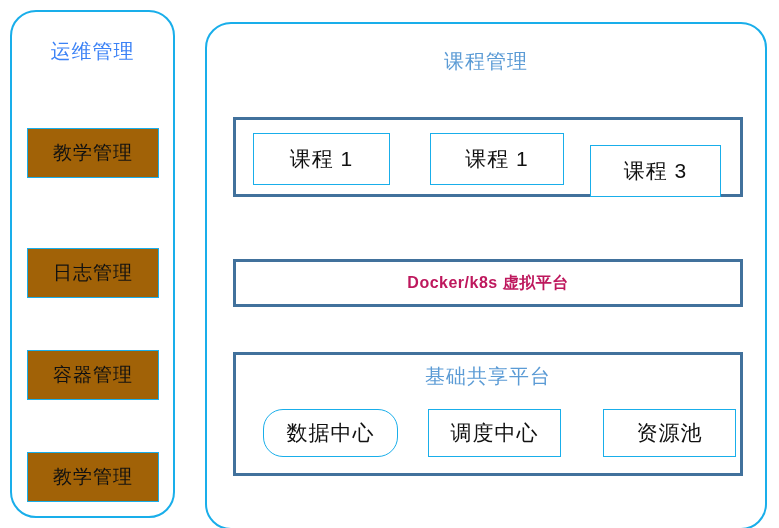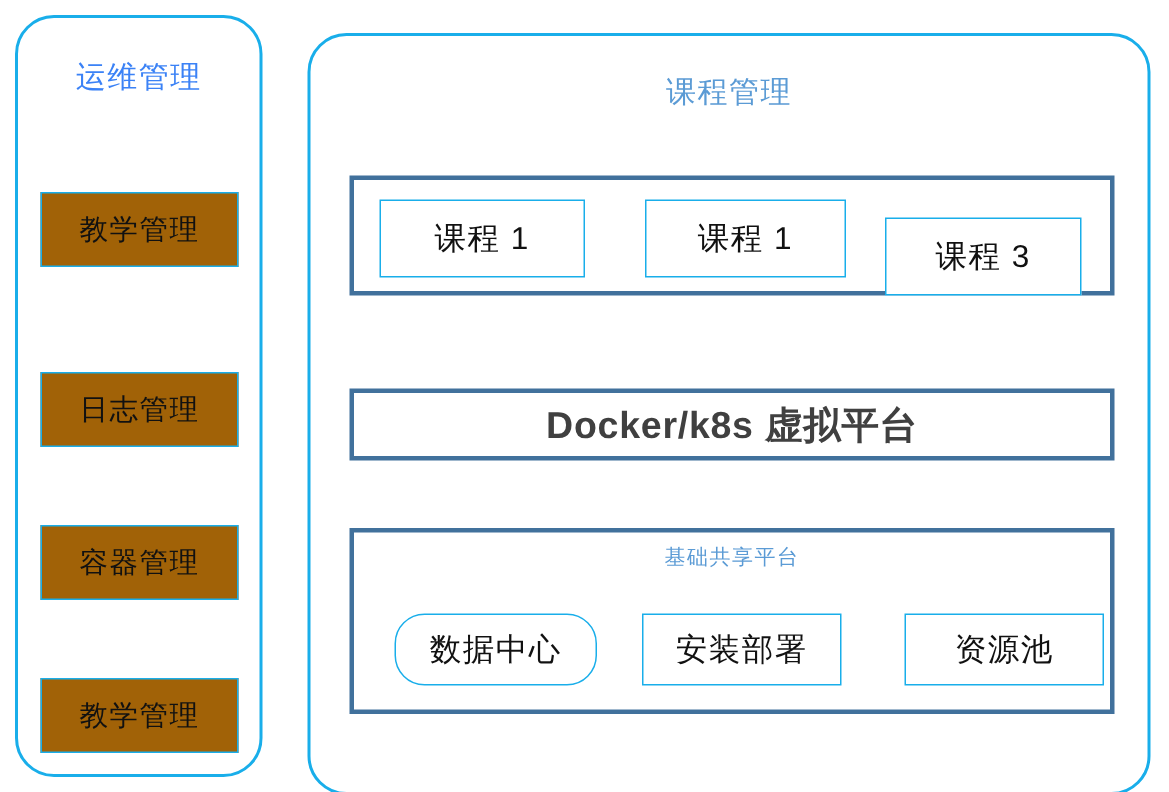--- a/index.html
+++ b/index.html
@@ -95,38 +95,38 @@
   #docker-section {
     left: 26px;
     top: 235px;
     width: 510px;
     height: 48px;
     display: flex;
     align-items: center;
     justify-content: center;
   }
   #docker-label {
-    font-size: 25px;
+    font-size: 16px;
     font-weight: bold;
-    color: #404040;
+    color: #be185d;
     letter-spacing: 0.5px;
   }
   #base-section {
     left: 26px;
     top: 328px;
     width: 510px;
     height: 124px;
   }
   #base-title {
     position: absolute;
     top: 8px;
     left: 0;
     width: 100%;
     text-align: center;
-    font-size: 14px;
+    font-size: 20px;
     color: #5B9BD5;
     letter-spacing: 1px;
   }
 
   
   .cbox {
     position: absolute;
     box-sizing: border-box;
     border: 1px solid #19AEEA;
     background: #ffffff;
@@ -192,19 +192,19 @@
     <span id="docker-label">Docker/k8s 虚拟平台</span>
   </div>
 
   <div class="section" id="base-section">
     <div id="base-title">基础共享平台</div>
 
     <div class="cbox base-box b0">
       <span>数据中心</span>
     </div>
     <div class="cbox base-box b1">
-      <span>安装部署</span>
+      <span>调度中心</span>
     </div>
     <div class="cbox base-box b2">
       <span>资源池</span>
     </div>
   </div>
 </div>
 
 </body></html>

